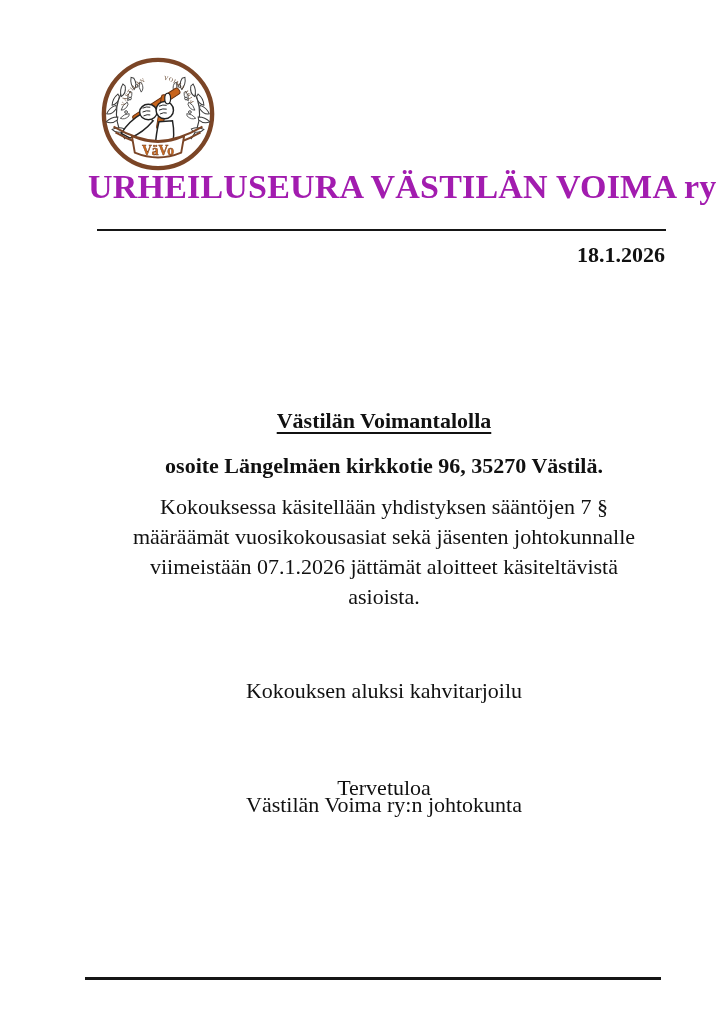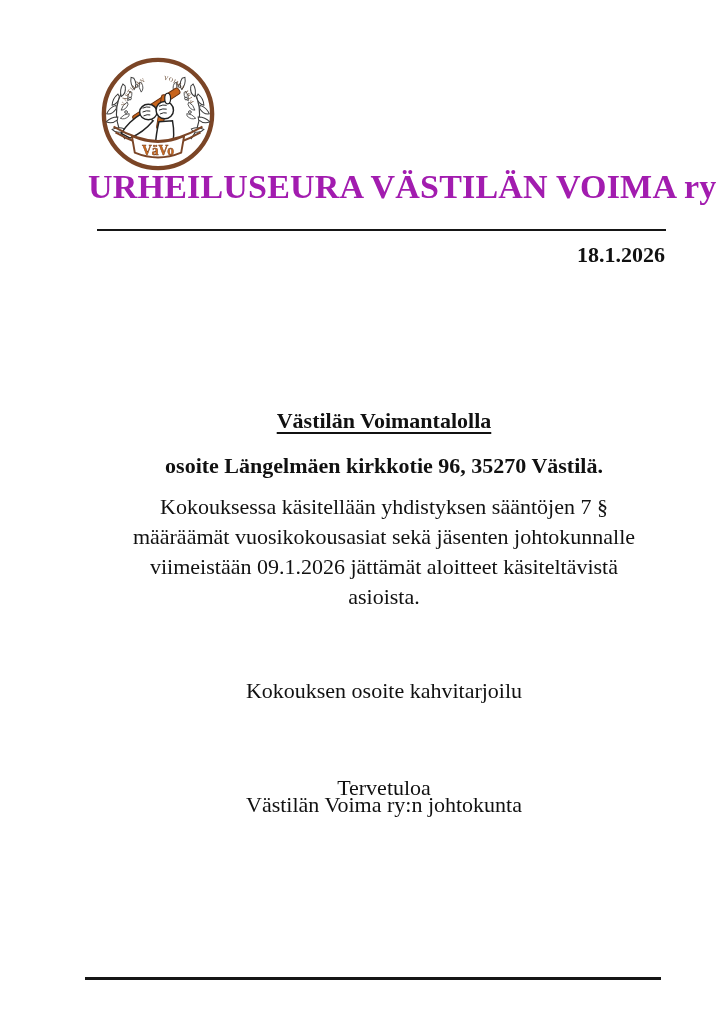--- a/index.html
+++ b/index.html
@@ -119,25 +119,25 @@
   <div class="doc-date">18.1.2026</div>
 
 
   <div class="cblock venue">Västilän Voimantalolla</div>
 
   <div class="cblock address">osoite Längelmäen kirkkotie 96, 35270 Västilä.</div>
 
   <div class="cblock agenda">
     <div>Kokouksessa käsitellään yhdistyksen sääntöjen 7 §</div>
     <div>määräämät vuosikokousasiat sekä jäsenten johtokunnalle</div>
-    <div>viimeistään 09.1.2026 jättämät aloitteet käsiteltävistä</div>
+    <div>viimeistään 07.1.2026 jättämät aloitteet käsiteltävistä</div>
     <div>asioista.</div>
   </div>
 
-  <div class="cblock coffee">Kokouksen osoite kahvitarjoilu</div>
+  <div class="cblock coffee">Kokouksen aluksi kahvitarjoilu</div>
 
   <div class="cblock closing">Tervetuloa</div>
 
   <div class="cblock signature">Västilän Voima ry:n johtokunta</div>
 
   <div class="rule rule-bottom"></div>
 
 </div>
 
 </body></html>

